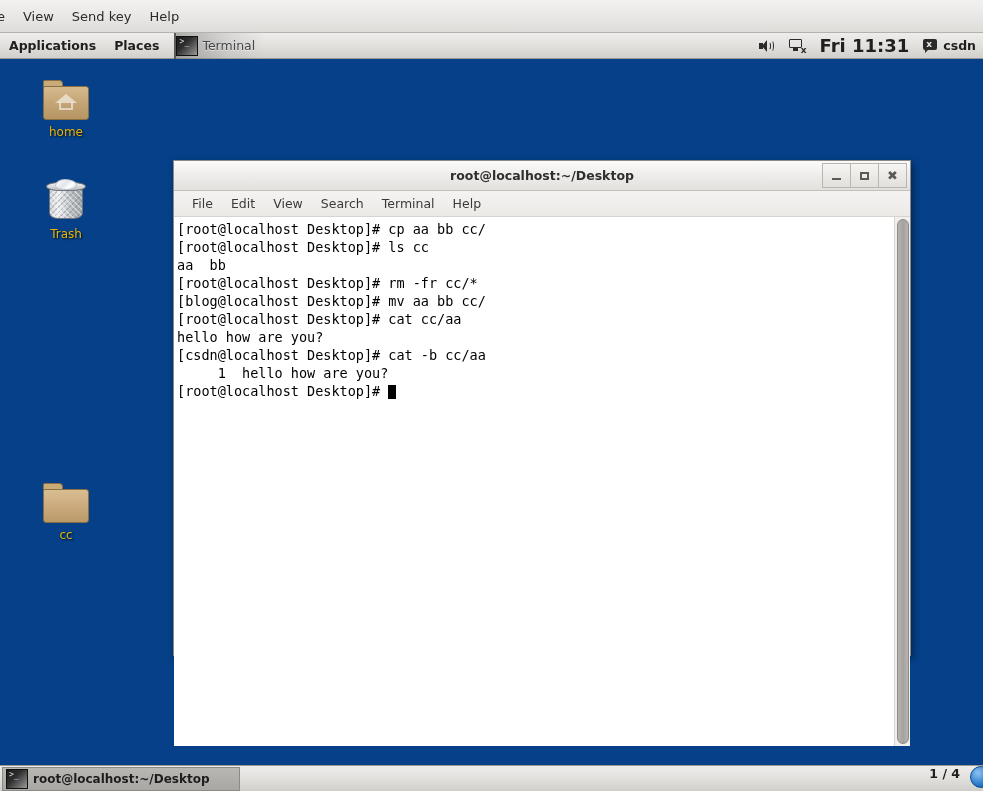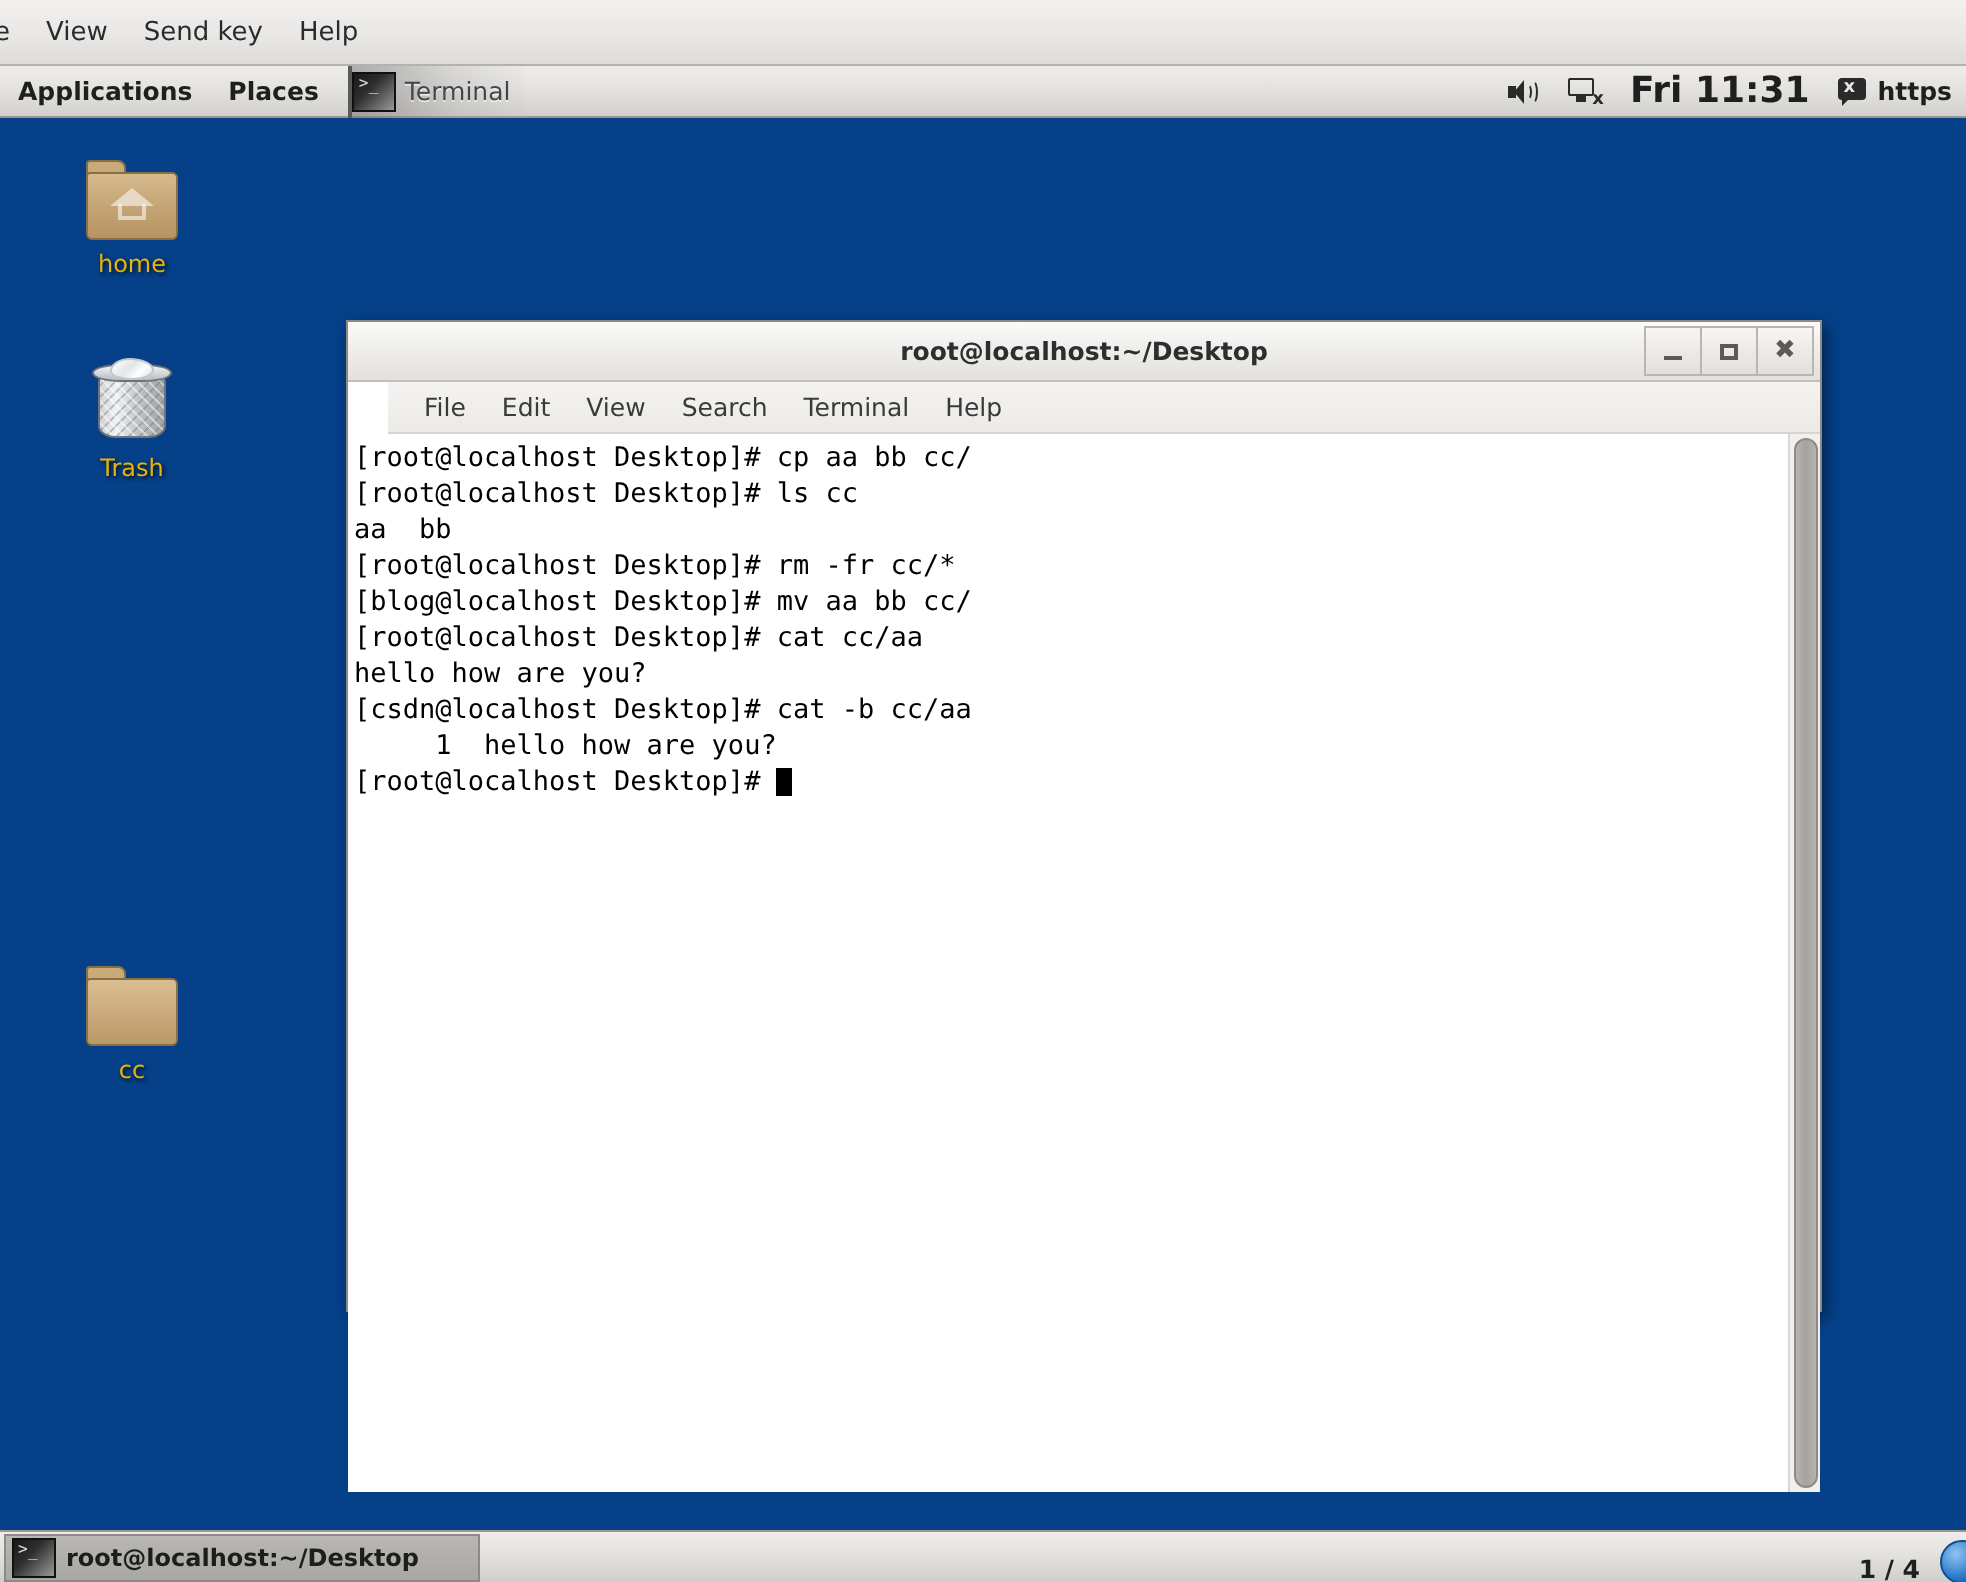--- a/index.html
+++ b/index.html
@@ -313,21 +313,20 @@
   }
   .winbtn .glyph-close { font-size: 13px; color: #5c5a57; line-height: 13px; }
 
   #term-menubar {
     height: 26px;
     background: linear-gradient(to bottom, #f4f3f1 0%, #eceae7 100%);
     border-bottom: 1px solid #d7d4cf;
     display: flex;
     align-items: center;
     padding-left: 9px;
-    margin-left: 20px;
   }
   .term-menu-item {
     font-size: 12.5px;
     color: #3a3a3a;
     padding: 3px 9px;
     white-space: nowrap;
   }
 
   #term-body {
     position: relative;
@@ -393,21 +392,21 @@
     font-weight: bold;
     color: #1d1d1d;
     margin-left: 5px;
     white-space: nowrap;
     overflow: hidden;
     text-overflow: ellipsis;
   }
   #workspace-indicator {
     margin-left: auto;
     display: flex;
-    align-items: flex-end;
+    align-items: flex-start;
     height: 26px;
   }
   #workspace-label {
     font-size: 12.5px;
     font-weight: bold;
     color: #1f1f1f;
     padding: 0 10px;
     white-space: nowrap;
   }
   #corner-badge {
@@ -471,21 +470,21 @@
       </div>
       <div class="panel-tray-item">
         <span class="panel-clock">Fri 11:31</span>
       </div>
       <div class="panel-tray-item">
         <span class="ico-msg">
           <span class="bub"></span>
             <span class="tail"></span>
             <span class="x">x</span>
         </span>
-        <span class="panel-user">https</span>
+        <span class="panel-user">csdn</span>
       </div>
     </div>
   </div>
 
   <div class="desk-icon" style="left:20px; top:80px;">
     <span class="ico-homefolder">
       <span class="tab"></span>
       <span class="body"></span>
       <span class="house">
           <span class="roof"></span>

